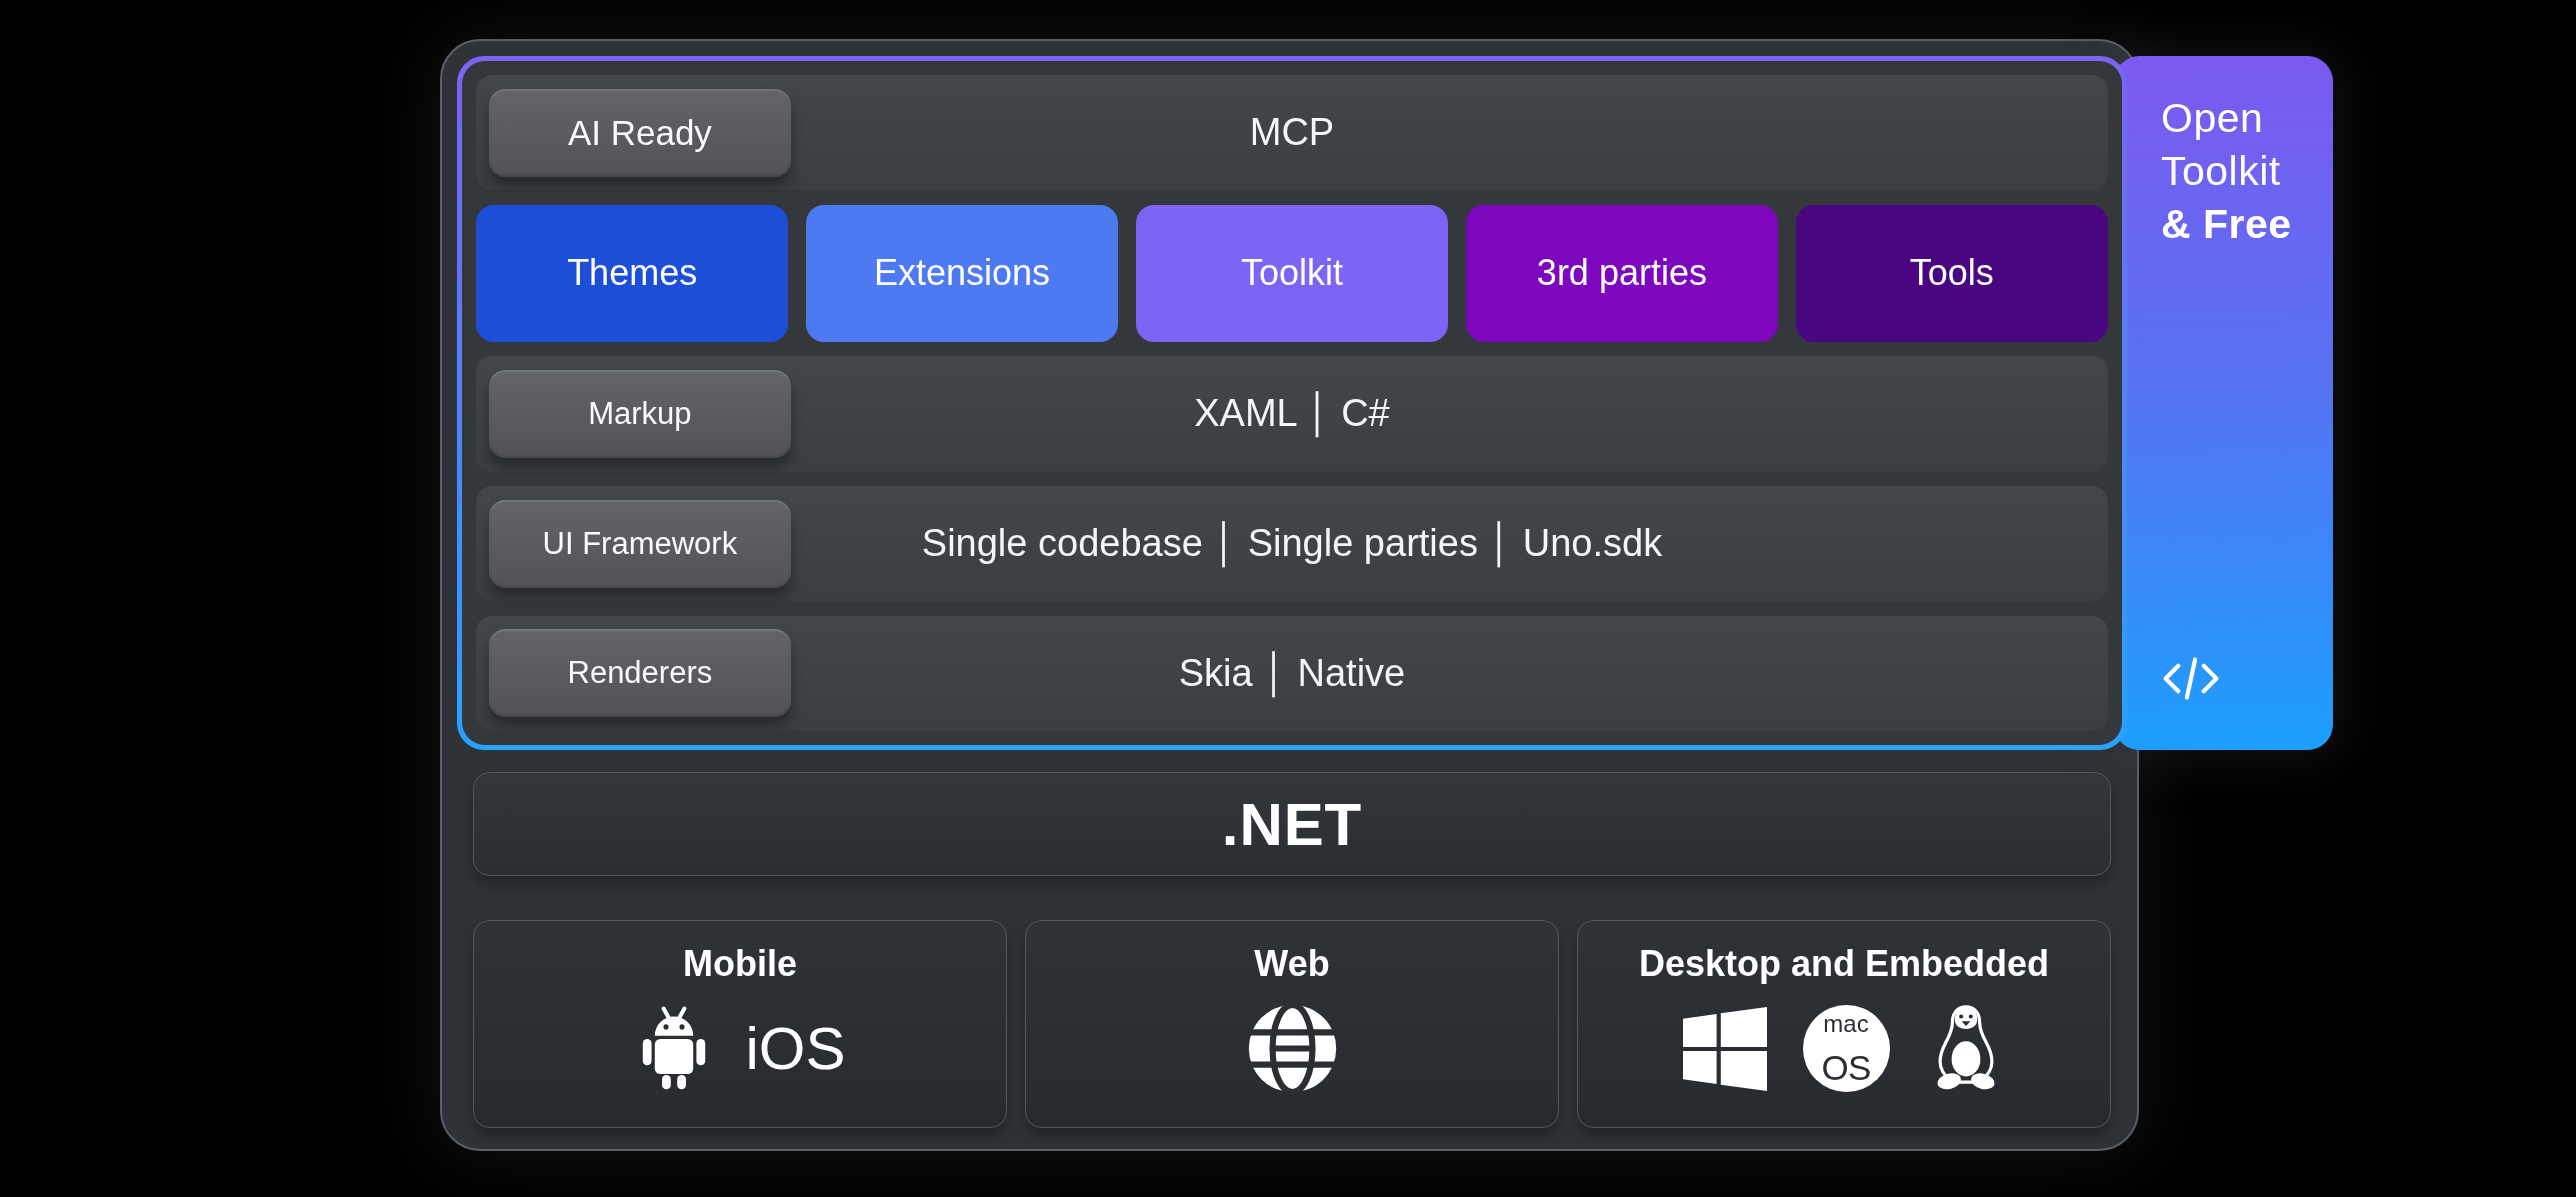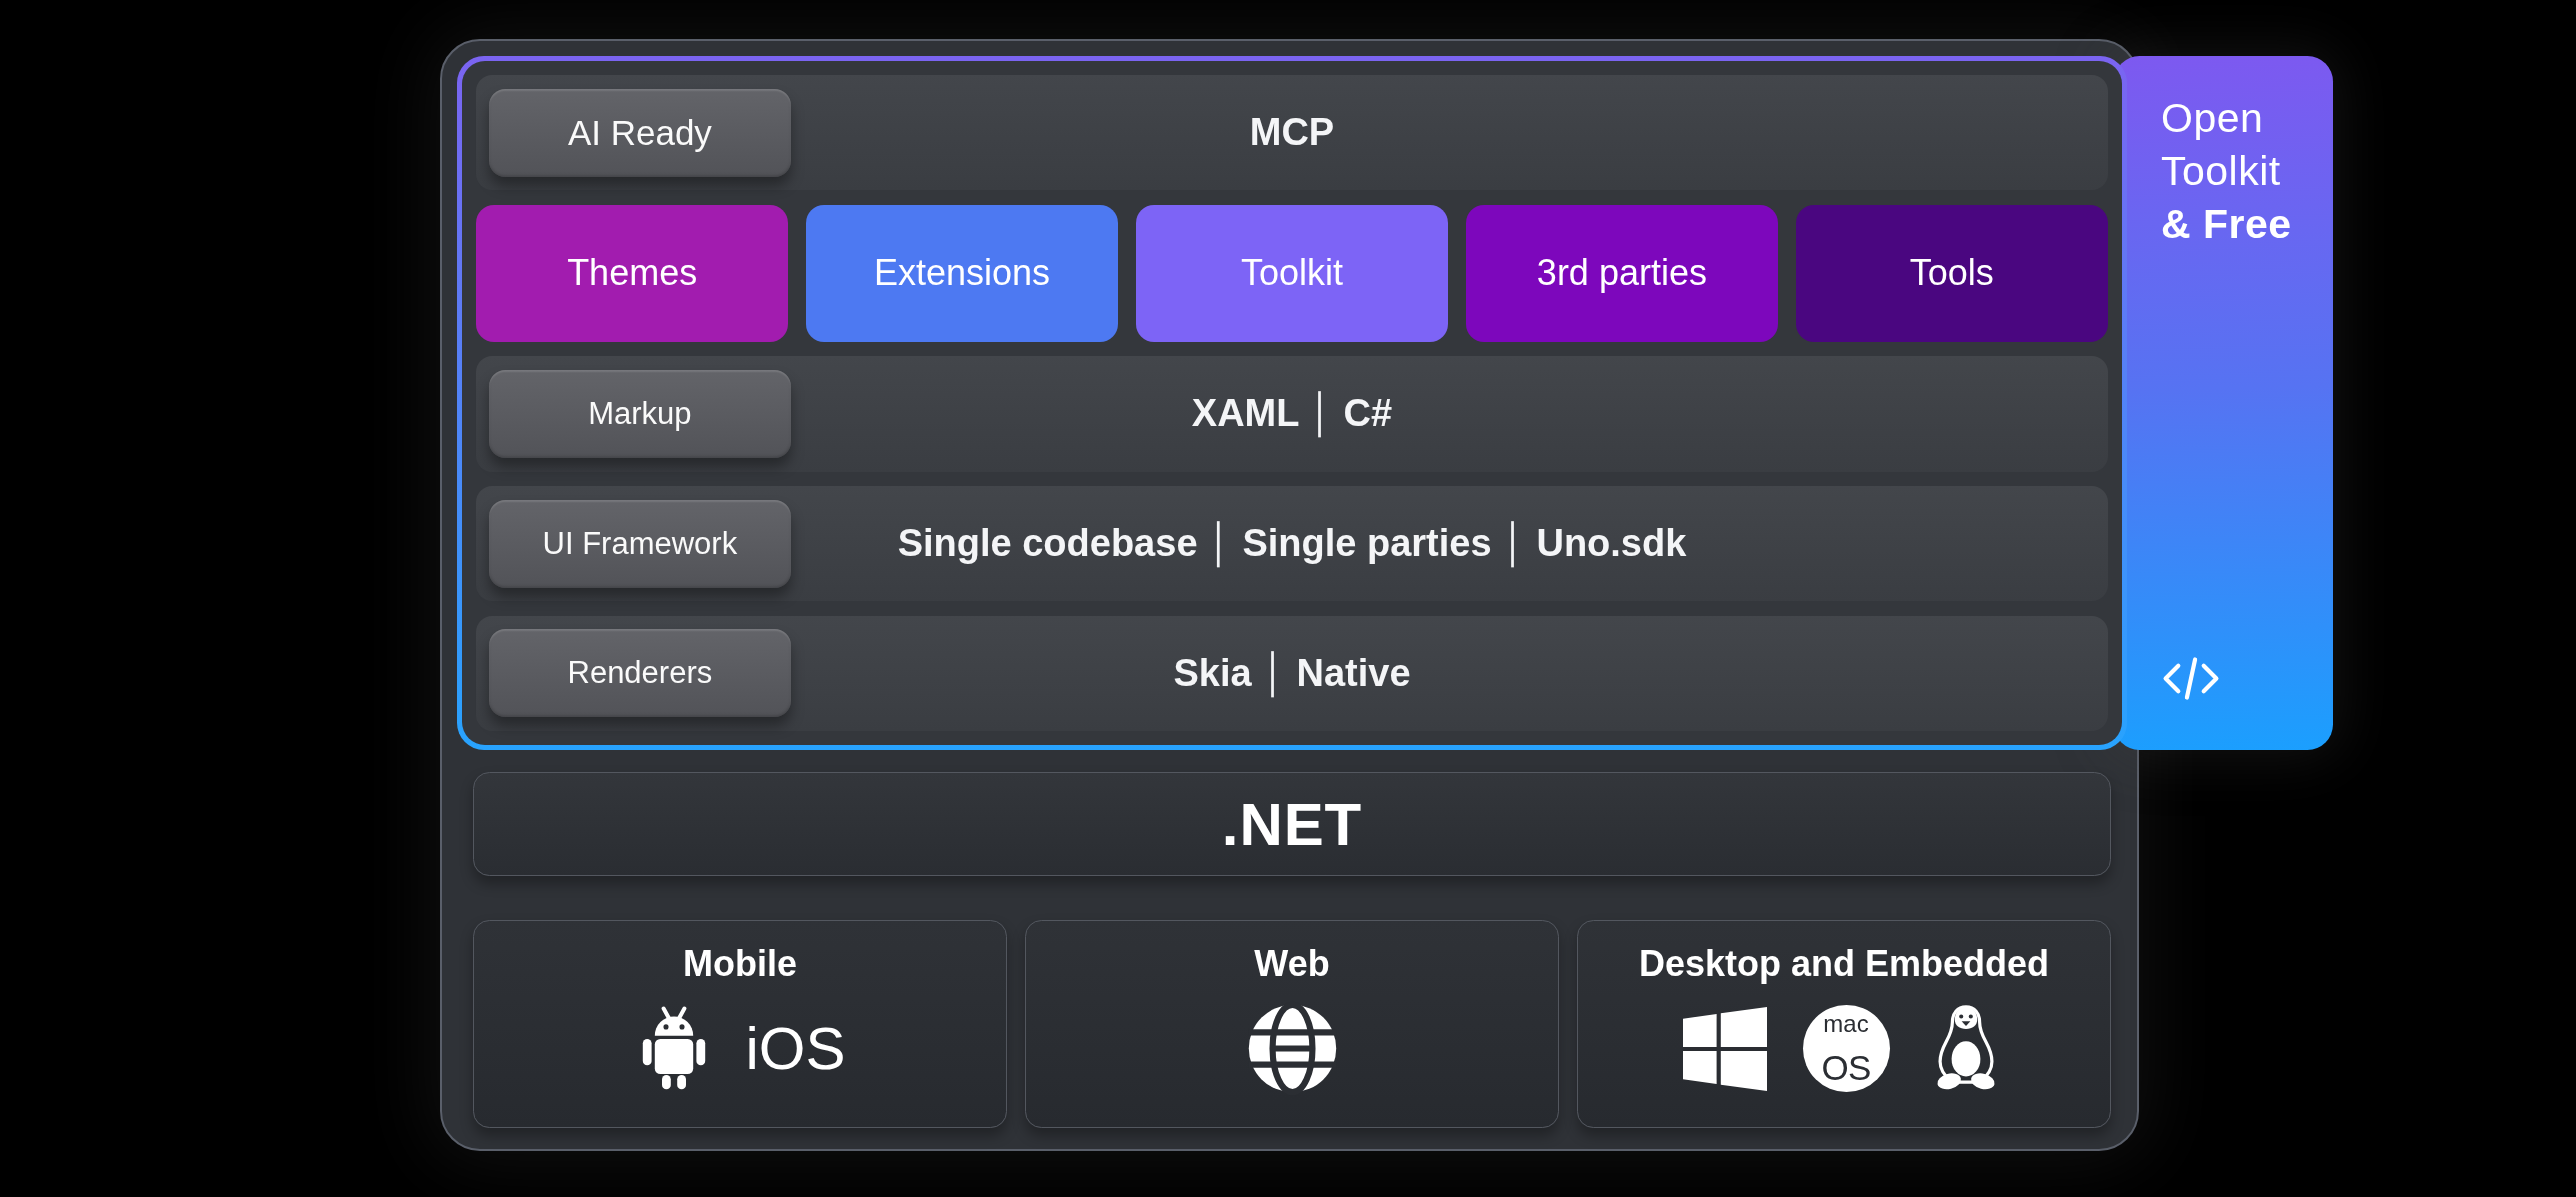--- a/index.html
+++ b/index.html
@@ -27,21 +27,21 @@
   
   .inner-wrap{position:absolute;left:457px;top:56px;width:1670px;height:694px;
               box-sizing:border-box;border-radius:27px;padding:4.6px;z-index:3;
               background:linear-gradient(180deg,#7B64F1 0%,#28A3FE 100%);}
   .inner{height:100%;box-sizing:border-box;border-radius:23px;background:#34373C;
          padding:14.6px;display:flex;flex-direction:column;gap:14.6px;}
 
   .layer-row{flex:1 1 0;position:relative;border-radius:16.4px;
              background:linear-gradient(180deg,#43464B,#3A3D42);
              display:flex;align-items:center;justify-content:center;}
-  .row-label{color:#F4F5F7;font-size:38px;font-weight:bold;}
+  .row-label{color:#F4F5F7;font-size:38px;}
 
   .badge{position:absolute;left:12.7px;top:50%;transform:translateY(-50%);
          width:302px;height:88px;border-radius:16.4px;color:#FAFAFA;
          background:linear-gradient(180deg,#636469,#525358);
          box-shadow:inset 0 1.8px 1.8px rgba(255,255,255,.15),
                     inset 0 -1.8px 2.7px rgba(0,0,0,.18),
                     0 9px 12.7px rgba(0,0,0,.35);
          display:flex;align-items:center;justify-content:center;}
   .badge-lg{font-size:35px;}
   .badge-sm{font-size:31px;}
@@ -98,21 +98,21 @@
     <div class="inner">
 
       <div class="layer-row">
         <div class="badge badge-lg">
           <span>AI Ready</span>
         </div>
         <span class="row-label">MCP</span>
       </div>
 
       <div class="buttons-row">
-        <div class="feature-btn" style="background: #a21caf;">
+        <div class="feature-btn" style="background: #1d4ed8;">
           <span>Themes</span>
         </div>
         <div class="feature-btn" style="background: rgb(77, 121, 242);">
           <span>Extensions</span>
         </div>
         <div class="feature-btn" style="background: rgb(125, 100, 246);">
           <span>Toolkit</span>
         </div>
         <div class="feature-btn" style="background: rgb(125, 7, 188);">
           <span>3rd parties</span>

